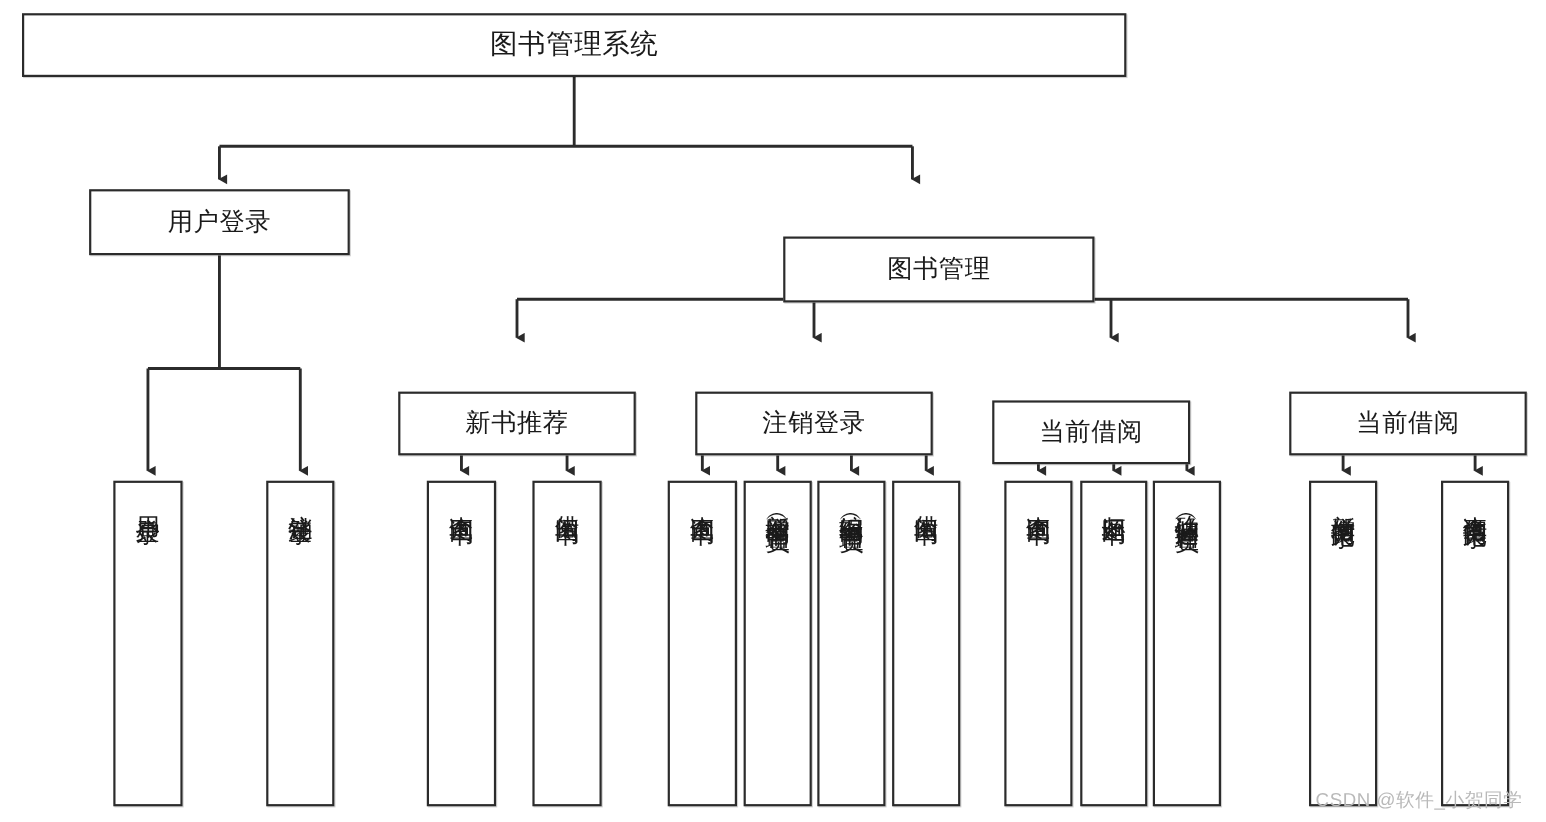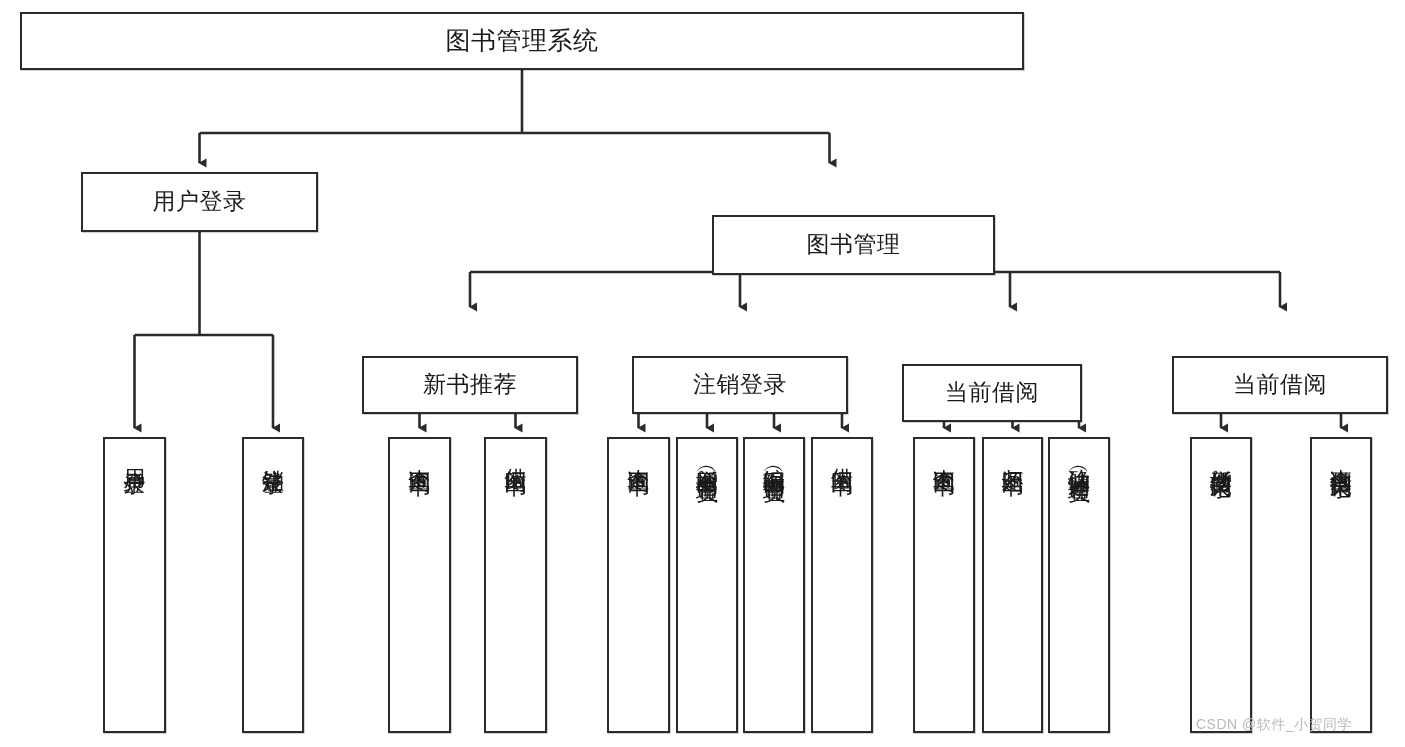--- a/index.html
+++ b/index.html
@@ -57,21 +57,21 @@
     text-align: left;
     letter-spacing: 2px;
     white-space: nowrap;
   }
   .lvl0 { font-size: 25px; }
   .lvl1 { font-size: 23px; }
   .lvl2 { font-size: 23px; margin-top: 40px; }
   .lvl3 { font-size: 22px; }
   .watermark {
     position: absolute;
-    font-size: 14px;
+    font-size: 17px;
     color: #b9b9b9;
     white-space: nowrap;
     letter-spacing: 0.5px;
   }
 </style>
 </head>
 <body>
 
 <div id="canvas">
   <svg id="edges" viewBox="0 0 1405 747">

